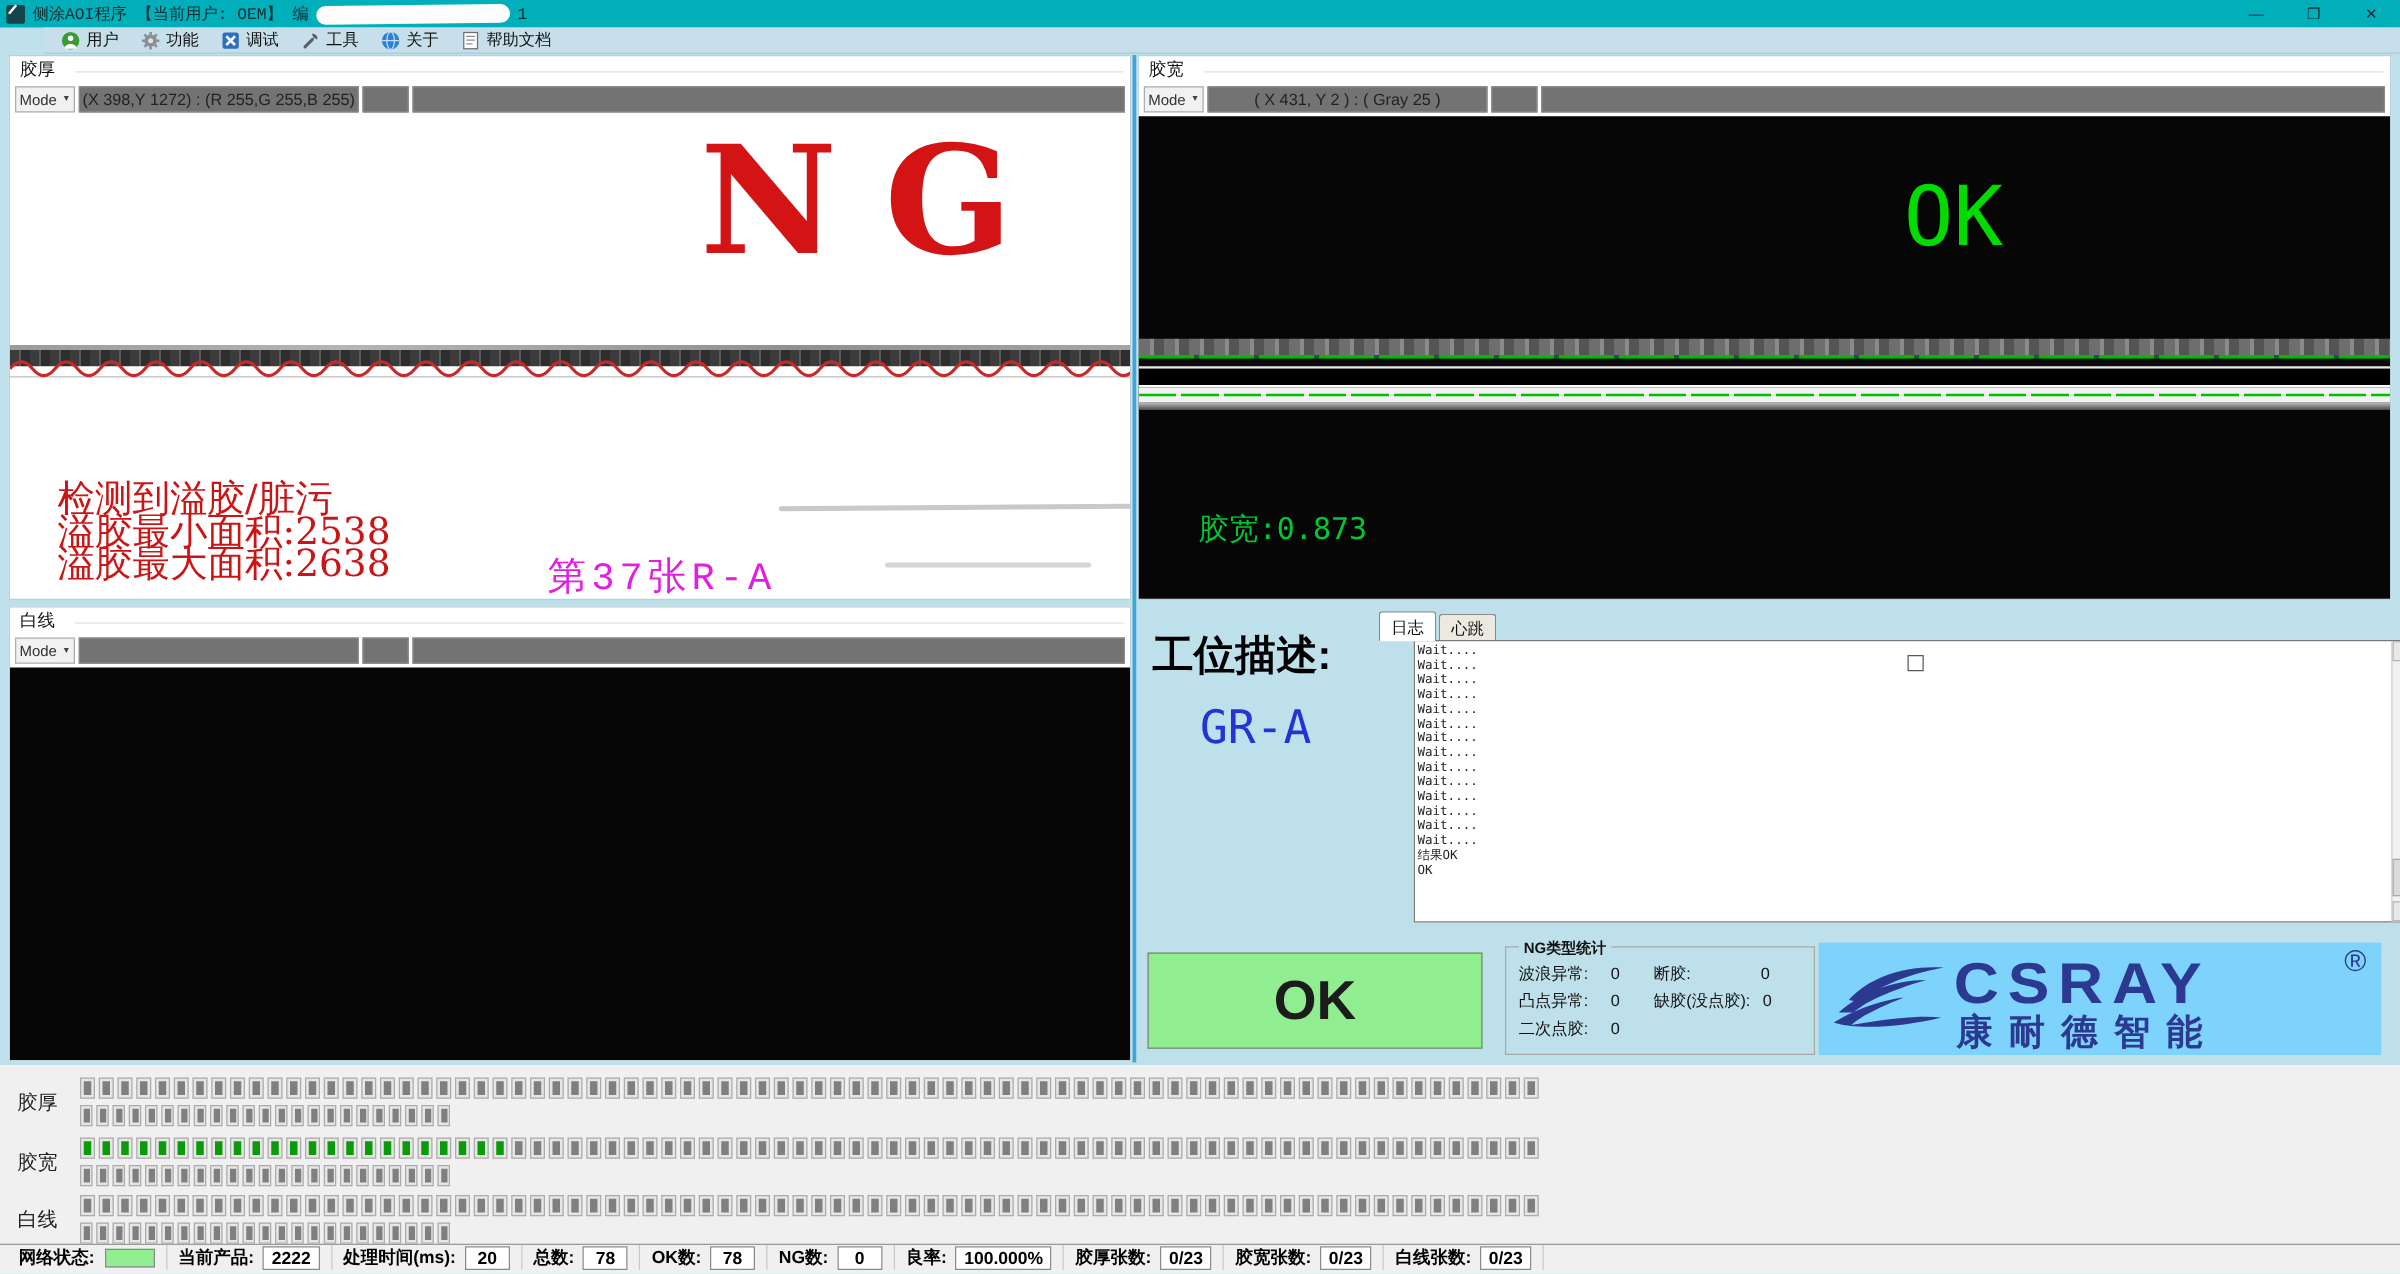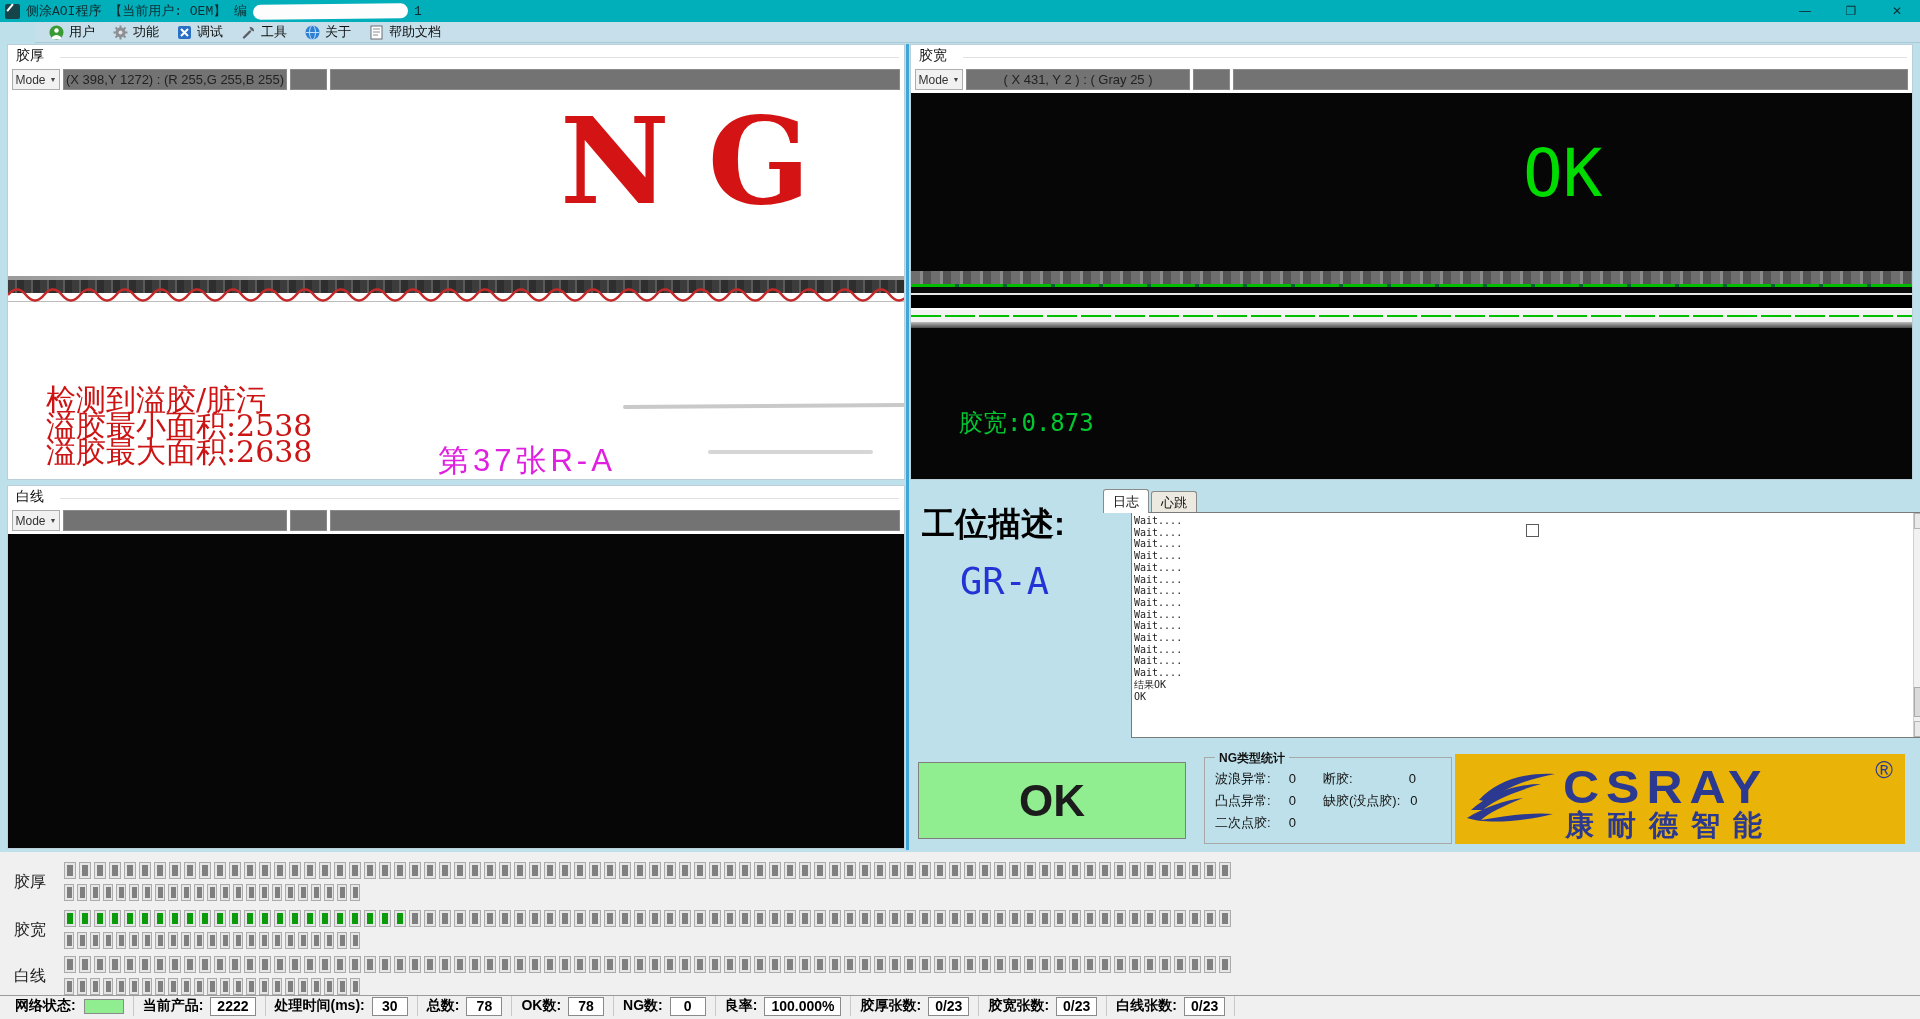--- a/index.html
+++ b/index.html
@@ -48,21 +48,21 @@
              font-size:120px; letter-spacing:38px; color:#D41414; line-height:1; }
   .band-top { position:absolute; left:0; right:0; top:183px; height:4px;
               background:linear-gradient(90deg,#9a9a9a,#b5b5b5 30%,#8f8f8f 70%,#a5a5a5); }
   .band-main { position:absolute; left:0; right:0; top:187px; height:13px;
                background:repeating-linear-gradient(90deg,#3c3c3c 0 7px,#5a5a5a 7px 9px,#2e2e2e 9px 16px); }
   .band-line2 { position:absolute; left:0; right:0; top:208px; height:1px; background:#BDBDBD; }
   .squiggle { position:absolute; left:0; top:182px; width:898px; height:36px; }
   .detect-lines { position:absolute; left:38px; top:294px; color:#CC1414; font-size:30px; line-height:26px;
                   font-family:"DejaVu Serif", serif; white-space:nowrap; }
   .frame-tag { position:absolute; left:430px; top:347px; color:#E020E0; font-size:31px; letter-spacing:4px;
-               font-family:Liberation Sans, sans-serif; white-space:nowrap; }
+               font-family:Liberation Mono, monospace; white-space:nowrap; }
   .strike1 { position:absolute; left:615px; top:311px; width:283px; height:4px; background:#C9C9C9;
              transform:rotate(-0.4deg); border-radius:2px; }
   .strike2 { position:absolute; left:700px; top:357px; width:165px; height:4px; background:#D6D6D6;
              border-radius:2px; }
 
   
   .img-black { background:#060606; }
   .ok-text { position:absolute; left:612px; top:48px; font-family:"DejaVu Sans Mono", monospace;
              font-size:66px; color:#00DC00; line-height:1; }
   .stripes { position:absolute; left:0; right:0; top:178px; }
@@ -107,21 +107,21 @@
 
   
   .ok-button { position:absolute; left:918px; top:762px; width:268px; height:77px; background:#90EE90;
                border:1px solid #7F7F7F; display:flex; align-items:center; justify-content:center;
                font-size:44px; font-weight:bold; color:#1c1c1c; }
   .ng-box { position:absolute; left:1204px; top:757px; width:248px; height:87px; border:1px solid #A8A8A8; }
   .ng-box-title { position:absolute; left:10px; top:-8px; background:#BEE0EA; padding:0 4px; font-size:12px;
                   color:#111; font-weight:bold; }
   .ng-row { position:absolute; font-size:13px; color:#111; white-space:nowrap; }
   .ng-val { display:inline-block; margin-left:10px; }
-  .logo-card { position:absolute; left:1455px; top:754px; width:450px; height:90px; background:#eab308; }
+  .logo-card { position:absolute; left:1455px; top:754px; width:450px; height:90px; background:#7dd3fc; }
   .logo-swoosh { position:absolute; left:6px; top:12px; }
   .logo-brand { position:absolute; left:108px; top:4px; font-size:50px; font-weight:bold; color:#2B3990;
                 letter-spacing:7px; transform:scaleY(0.92); }
   .logo-reg { position:absolute; right:12px; top:2px; font-size:24px; color:#2B3990; }
   .logo-sub { position:absolute; left:110px; top:52px; font-size:29px; font-weight:bold; color:#2B3990;
               letter-spacing:13px; white-space:nowrap; }
 
   
   .ind-area { position:absolute; left:0; top:852px; width:1920px; height:143px; background:#F0F0F0; }
   .ind-label { position:absolute; left:14px; font-size:16px; color:#222; }
@@ -1281,21 +1281,21 @@
       <span class="sb-label">网络状态:</span>
       <div class="net-box"></div>
     </div>
     <div id="sb-items" style="display:flex; align-items:center; height:20px;">
         <div class="sb-group">
           <span class="sb-label">当前产品:</span>
           <div class="sb-value">2222</div>
         </div>
         <div class="sb-group">
           <span class="sb-label">处理时间(ms):</span>
-          <div class="sb-value">30</div>
+          <div class="sb-value">20</div>
         </div>
         <div class="sb-group">
           <span class="sb-label">总数:</span>
           <div class="sb-value">78</div>
         </div>
         <div class="sb-group">
           <span class="sb-label">OK数:</span>
           <div class="sb-value">78</div>
         </div>
         <div class="sb-group">

